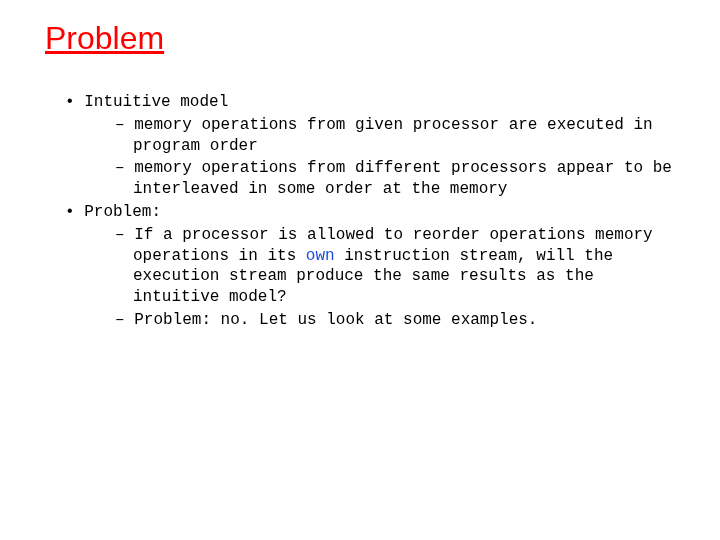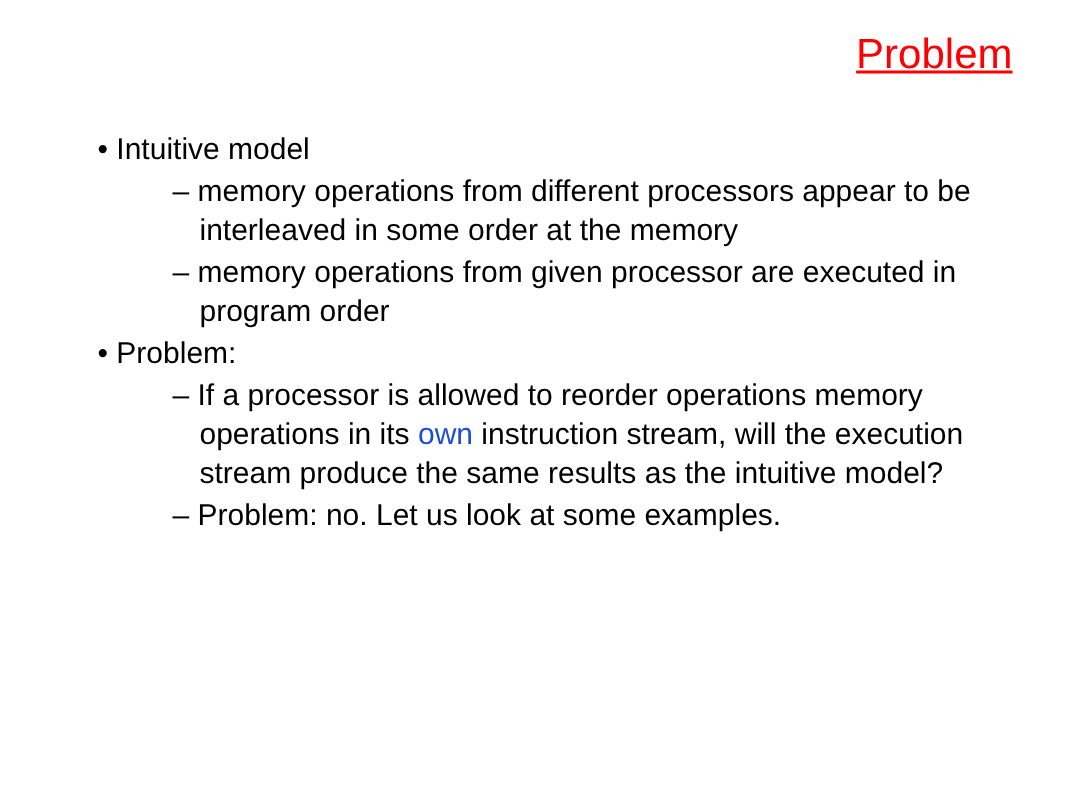--- a/index.html
+++ b/index.html
@@ -5,31 +5,32 @@
     * { margin: 0; padding: 0; box-sizing: border-box; }
     body {
       width: 720px;
       height: 540px;
       background: #ffffff;
       font-family: Arial, Helvetica, sans-serif;
       padding: 20px 45px;
       overflow: hidden;
     }
     .title {
-      text-align: right;
+      text-align: left;
       color: #ff0000;
-      font-size: 28px;
+      font-size: 32px;
       text-decoration: underline;
       margin-bottom: 35px;
       font-weight: normal;
     }
     .content {
-      font-size: 20px;
+      font-size: 16px;
       line-height: 1.3;
       color: #000000;
+      font-family: Liberation Mono, monospace;
     }
     .bullet-l1 {
       padding-left: 38px;
       text-indent: -18px;
       margin-bottom: 2px;
     }
     .bullet-l1::before {
       content: "• ";
     }
     .bullet-l2 {
@@ -42,18 +43,18 @@
     }
     .red-word { color: #1d4ed8; }
   </style>
 </head>
 <body>
 
 <h1 class="title">Problem</h1>
 
 <div class="content">
   <div class="bullet-l1">Intuitive model</div>
+  <div class="bullet-l2">memory operations from given processor are executed in program order</div>
   <div class="bullet-l2">memory operations from different processors appear to be interleaved in some order at the memory</div>
-  <div class="bullet-l2">memory operations from given processor are executed in program order</div>
   <div class="bullet-l1">Problem:</div>
   <div class="bullet-l2"><span>If a processor is allowed to reorder operations memory operations in its </span><span class="red-word">own</span><span> instruction stream, will the execution stream produce the same results as the intuitive model?</span></div>
   <div class="bullet-l2">Problem: no. Let us look at some examples.</div>
 </div>
 
 </body></html>

